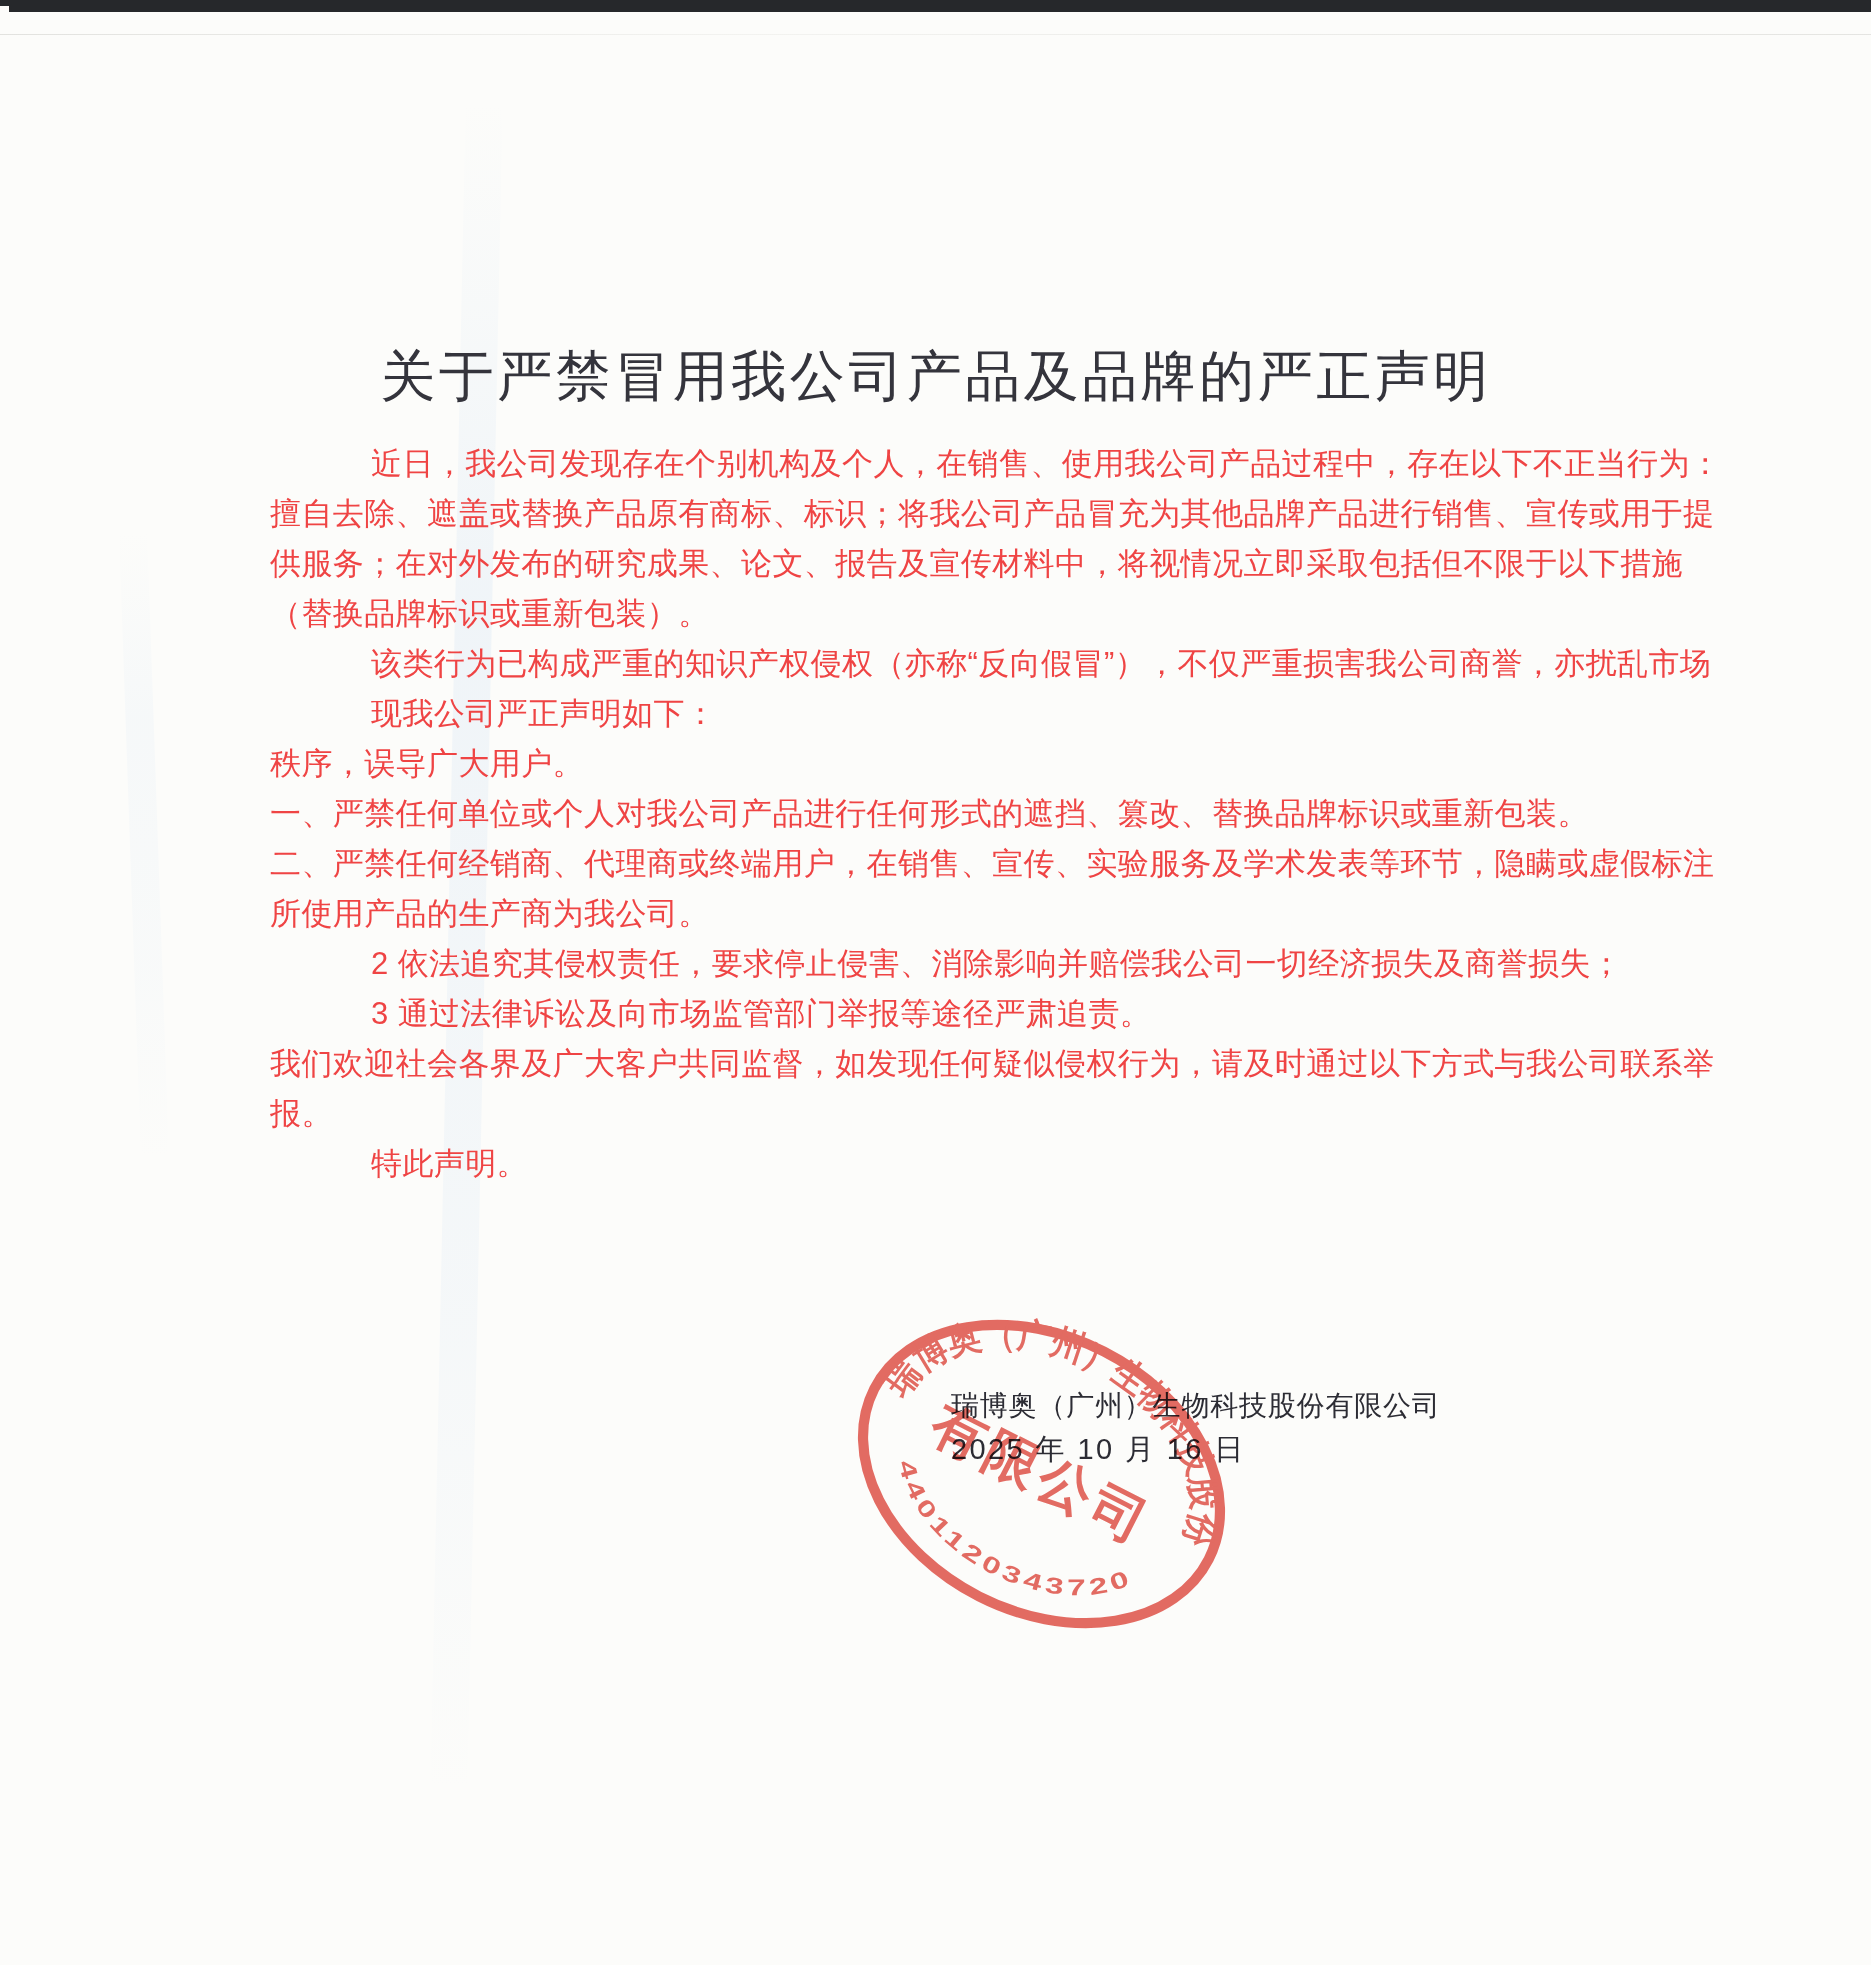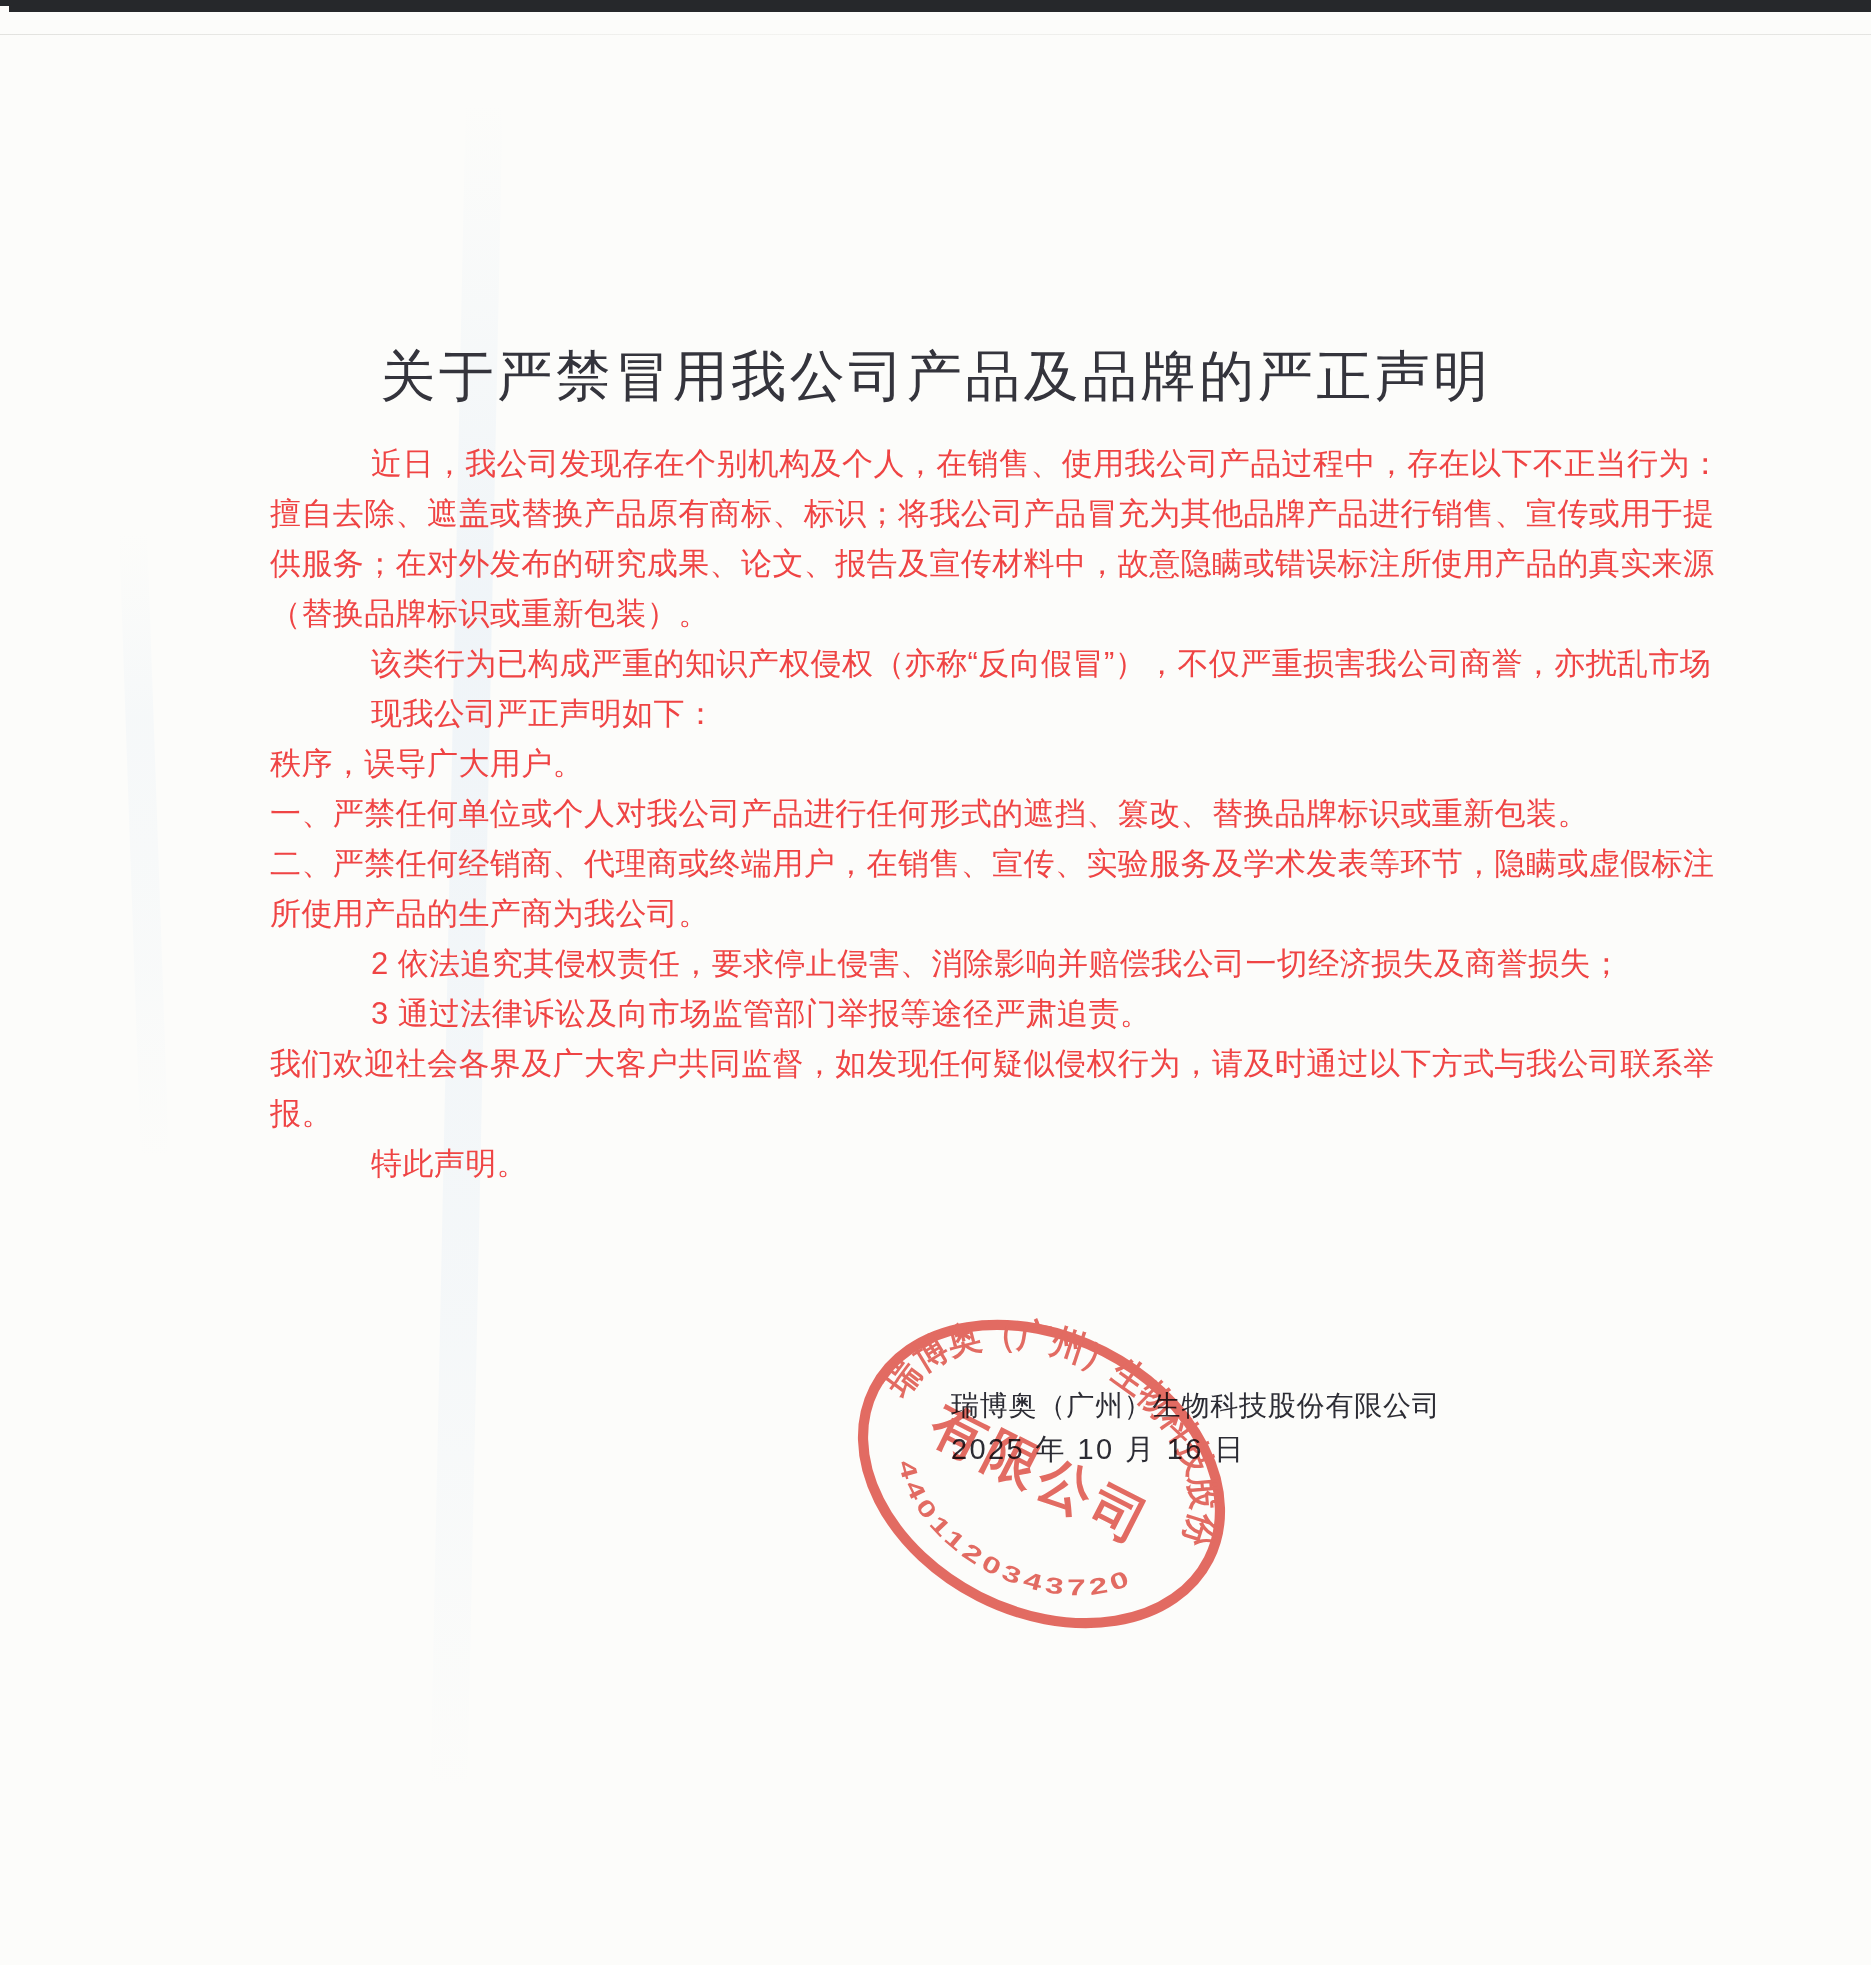--- a/index.html
+++ b/index.html
@@ -51,21 +51,21 @@
   </div>
   <div class="fold-line"></div>
   <div class="streak streak1"></div>
   <div class="streak streak2"></div>
 
   <h1 class="title">关于严禁冒用我公司产品及品牌的严正声明</h1>
 
   <div class="body-text">
       <div class="line indent">近日，我公司发现存在个别机构及个人，在销售、使用我公司产品过程中，存在以下不正当行为：</div>
       <div class="line">擅自去除、遮盖或替换产品原有商标、标识；将我公司产品冒充为其他品牌产品进行销售、宣传或用于提</div>
-      <div class="line">供服务；在对外发布的研究成果、论文、报告及宣传材料中，故意隐瞒或错误标注所使用产品的真实来源</div>
+      <div class="line">供服务；在对外发布的研究成果、论文、报告及宣传材料中，将视情况立即采取包括但不限于以下措施</div>
       <div class="line">（替换品牌标识或重新包装）。</div>
       <div class="line indent">该类行为已构成严重的知识产权侵权（亦称“反向假冒”），不仅严重损害我公司商誉，亦扰乱市场</div>
       <div class="line indent">现我公司严正声明如下：</div>
       <div class="line">秩序，误导广大用户。</div>
       <div class="line">一、严禁任何单位或个人对我公司产品进行任何形式的遮挡、篡改、替换品牌标识或重新包装。</div>
       <div class="line">二、严禁任何经销商、代理商或终端用户，在销售、宣传、实验服务及学术发表等环节，隐瞒或虚假标注</div>
       <div class="line">所使用产品的生产商为我公司。</div>
       <div class="line indent">2  依法追究其侵权责任，要求停止侵害、消除影响并赔偿我公司一切经济损失及商誉损失；</div>
       <div class="line indent">3  通过法律诉讼及向市场监管部门举报等途径严肃追责。</div>
       <div class="line">我们欢迎社会各界及广大客户共同监督，如发现任何疑似侵权行为，请及时通过以下方式与我公司联系举</div>

